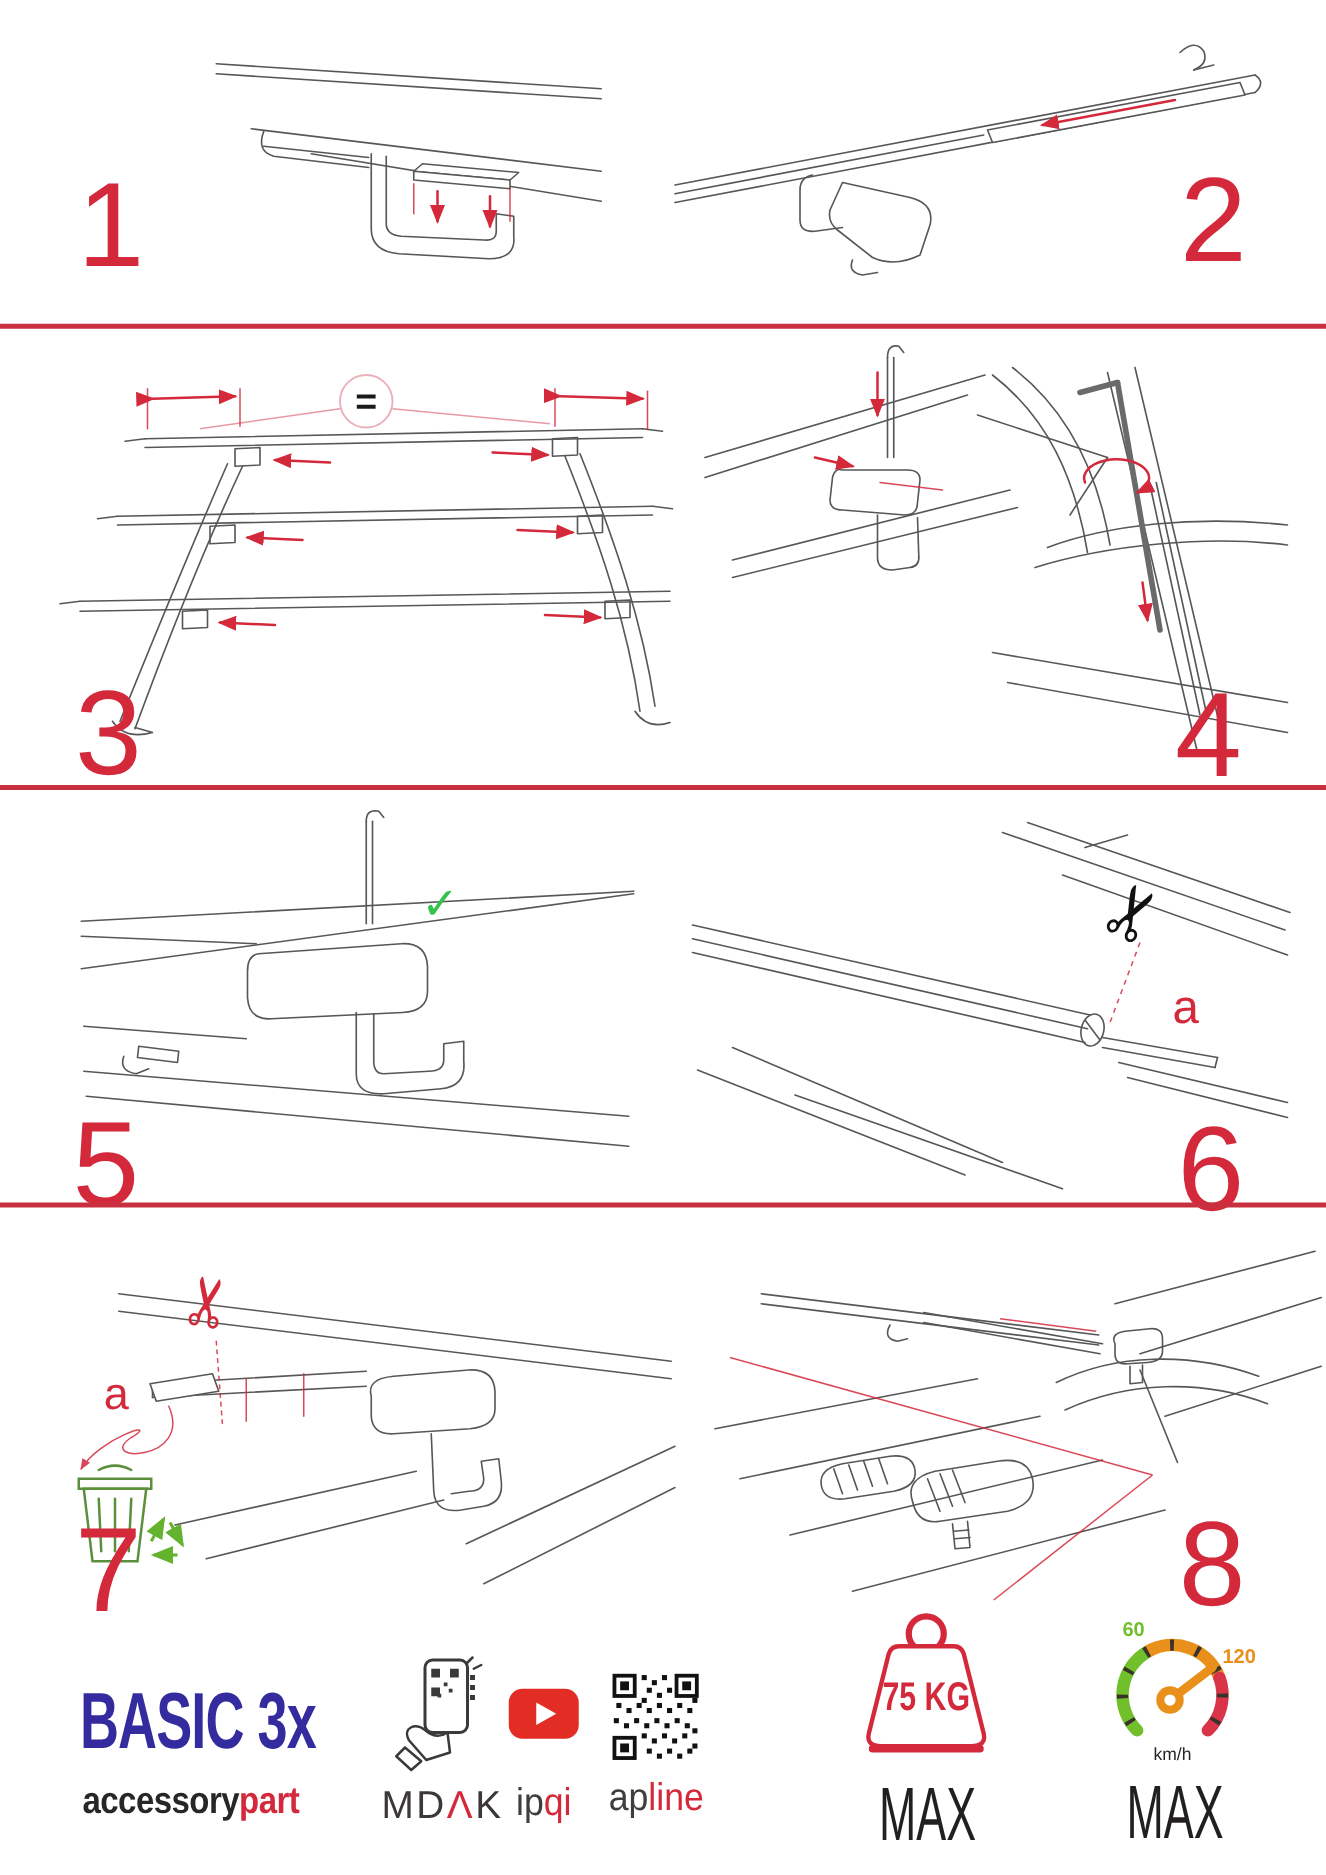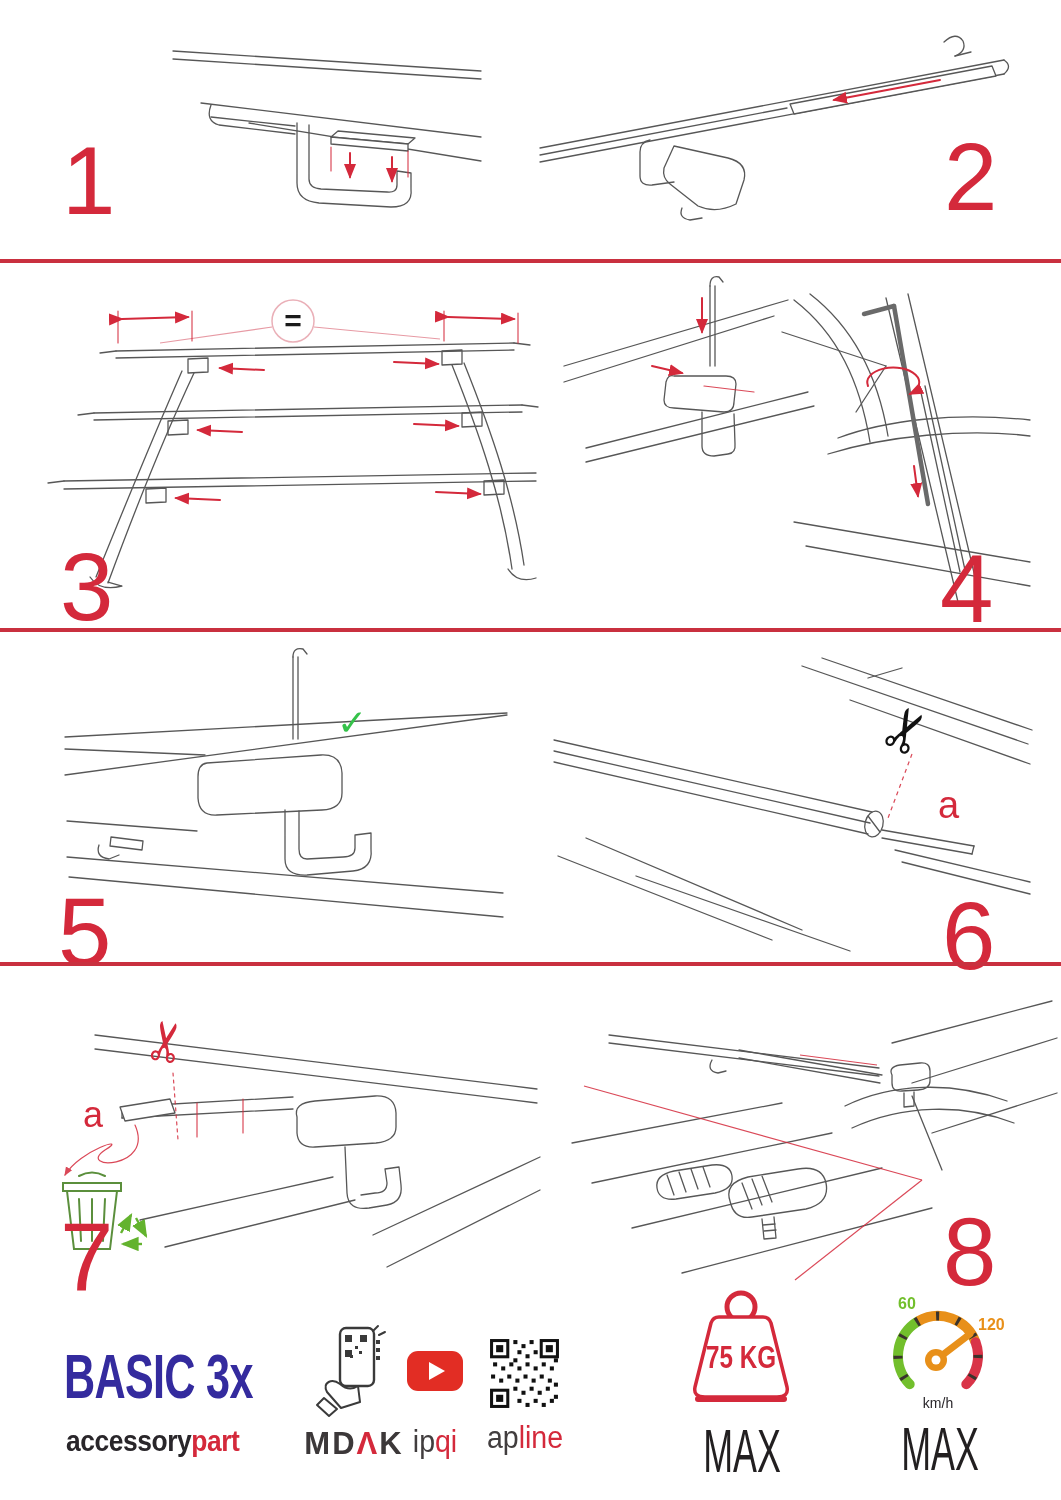--- a/index.html
+++ b/index.html
@@ -17,21 +17,21 @@
   .key{stroke:#6a6a6a;fill:none;stroke-width:4.5;stroke-linecap:round;stroke-linejoin:round;}
   .grn{stroke:#5b8f3c;fill:none;stroke-width:2;stroke-linecap:round;}
   .icon-text{font-family:"DejaVu Sans",sans-serif;}
   .logo-title{position:absolute;font-weight:700;font-size:60px;color:#342b9e;white-space:nowrap;
               transform:scale(.72,1.06);transform-origin:left top;letter-spacing:-1px;}
   .brand{position:absolute;font-size:30px;font-weight:700;color:#29262a;white-space:nowrap;
          transform:scaleX(.88);transform-origin:left top;letter-spacing:-.5px;}
   .brand .sfx{color:#d4293b;}
   .p-label{position:absolute;text-align:center;font-size:31px;color:#413d3e;white-space:nowrap;}
   .p-label .sfx{color:#d4293b;}
-  .mdak-label{font-weight:700;letter-spacing:2px;color:#3c3839;}
+  .mdak-label{font-weight:400;letter-spacing:2px;color:#3c3839;}
   .mdak-label .sfx{color:#d4293b;}
   .thin-label{transform:scaleX(.92);transform-origin:center top;}
   .max-label{position:absolute;text-align:center;font-size:56px;font-weight:400;color:#221f20;
              transform:scale(.64,1.08);transform-origin:center top;white-space:nowrap;}
 </style>
 </head>
 <body>
 
 <div class="page">
 

